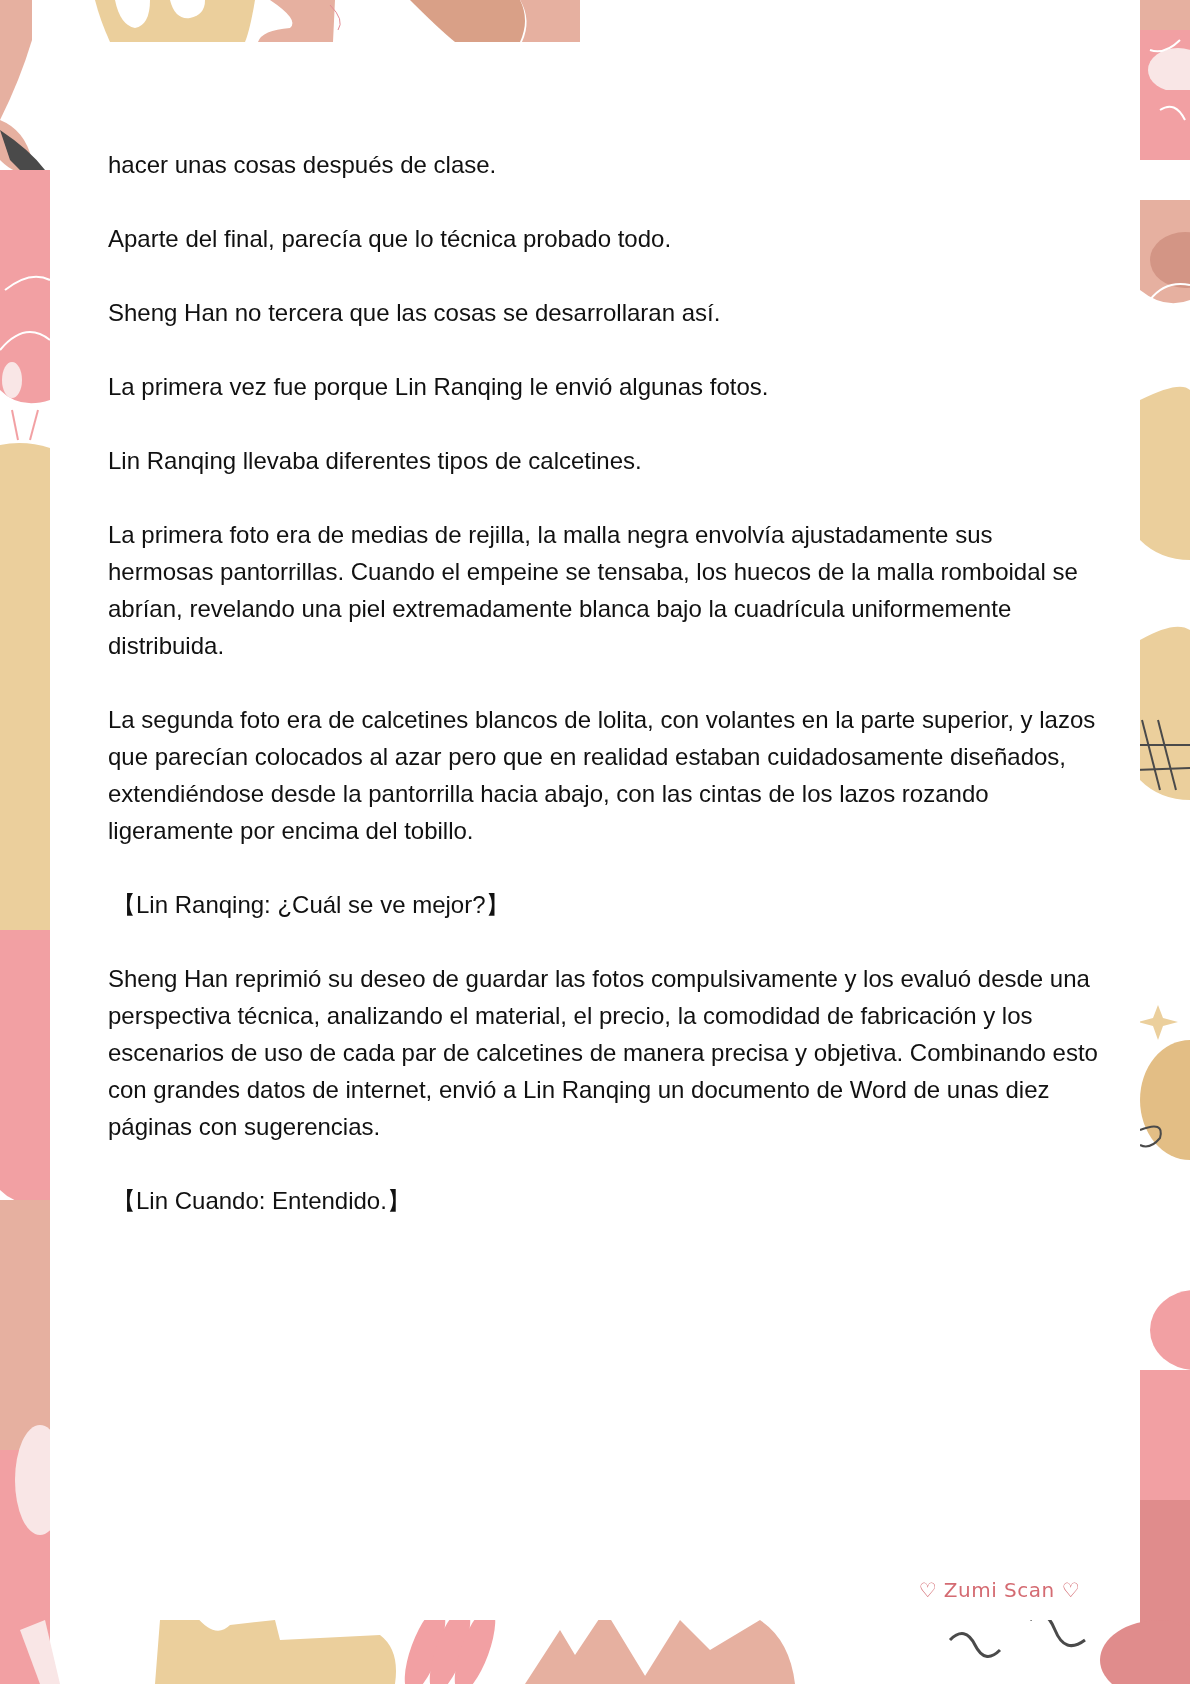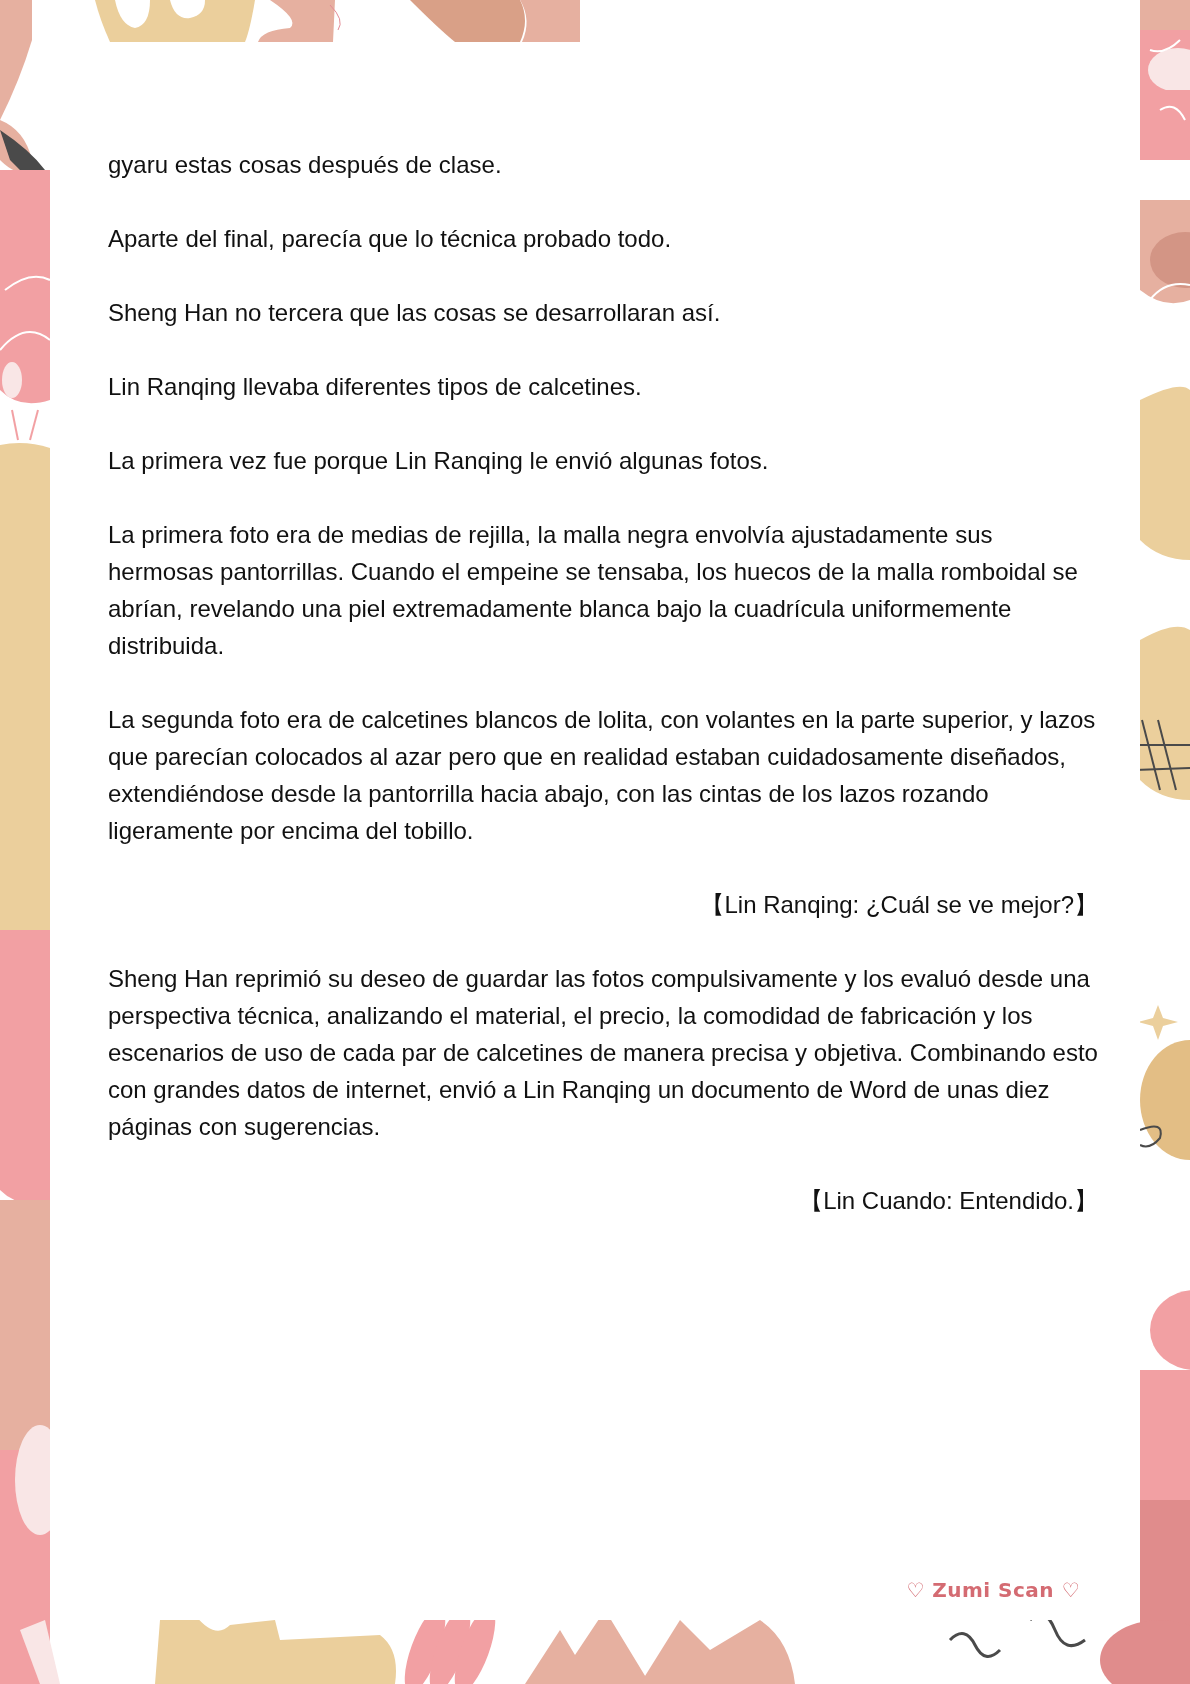--- a/index.html
+++ b/index.html
@@ -37,31 +37,30 @@
       color: #111111;
       font-size: 24px;
       line-height: 37px;
     }
     .content p {
       margin: 0 0 37px 0;
       white-space: normal;
     }
     .content p.chat {
       padding-left: 4px;
-      text-align: right;
     }
     .watermark {
       position: absolute;
       right: 110px;
       top: 1578px;
       z-index: 2;
       color: #d46b72;
       font-size: 20px;
       font-family: "DejaVu Sans", sans-serif;
-      font-weight: 700;
+      font-weight: 400;
       letter-spacing: 0.5px;
     }
   </style>
 </head>
 <body>
 
 <svg class="deco" width="1190" height="1684" viewBox="0 0 1190 1684" xmlns="http://www.w3.org/2000/svg">
 
   <g>
     <path d="M0 0 H32 L32 40 Q20 80 0 120 Z" fill="#e6b0a0"></path>
@@ -129,25 +128,25 @@
     <path d="M640 1684 L680 1620 L710 1650 L760 1620 Q790 1640 795 1684 Z" fill="#e6b0a0"></path>
     <path d="M950 1640 Q965 1625 975 1645 Q985 1665 1000 1650" stroke="#4a4a4a" stroke-width="3" fill="none"></path>
     <path d="M1030 1620 Q1045 1605 1055 1630 Q1065 1655 1085 1640" stroke="#4a4a4a" stroke-width="3" fill="none"></path>
     <ellipse cx="1160" cy="1660" rx="60" ry="40" fill="#e08c8c"></ellipse>
   </g>
 </svg>
 
 <div class="panel"></div>
 
 <div class="content">
-  <p>gyaru estas cosas después de clase.</p>
+  <p>hacer unas cosas después de clase.</p>
   <p>Aparte del final, parecía que lo técnica probado todo.</p>
   <p>Sheng Han no tercera que las cosas se desarrollaran así.</p>
+  <p>La primera vez fue porque Lin Ranqing le envió algunas fotos.</p>
   <p>Lin Ranqing llevaba diferentes tipos de calcetines.</p>
-  <p>La primera vez fue porque Lin Ranqing le envió algunas fotos.</p>
   <p>La primera foto era de medias de rejilla, la malla negra envolvía ajustadamente sus hermosas pantorrillas. Cuando el empeine se tensaba, los huecos de la malla romboidal se abrían, revelando una piel extremadamente blanca bajo la cuadrícula uniformemente distribuida.</p>
   <p>La segunda foto era de calcetines blancos de lolita, con volantes en la parte superior, y lazos que parecían colocados al azar pero que en realidad estaban cuidadosamente diseñados, extendiéndose desde la pantorrilla hacia abajo, con las cintas de los lazos rozando ligeramente por encima del tobillo.</p>
   <p class="chat">【Lin Ranqing: ¿Cuál se ve mejor?】</p>
   <p>Sheng Han reprimió su deseo de guardar las fotos compulsivamente y los evaluó desde una perspectiva técnica, analizando el material, el precio, la comodidad de fabricación y los escenarios de uso de cada par de calcetines de manera precisa y objetiva. Combinando esto con grandes datos de internet, envió a Lin Ranqing un documento de Word de unas diez páginas con sugerencias.</p>
   <p class="chat">【Lin Cuando: Entendido.】</p>
 </div>
 
 <div class="watermark">♡ Zumi Scan ♡</div>
 
 </body></html>

